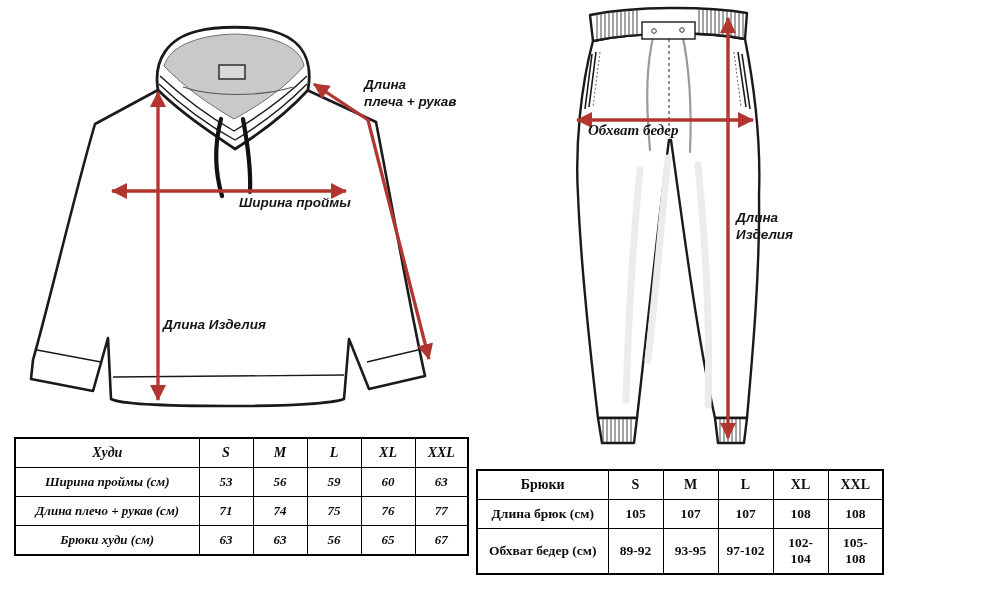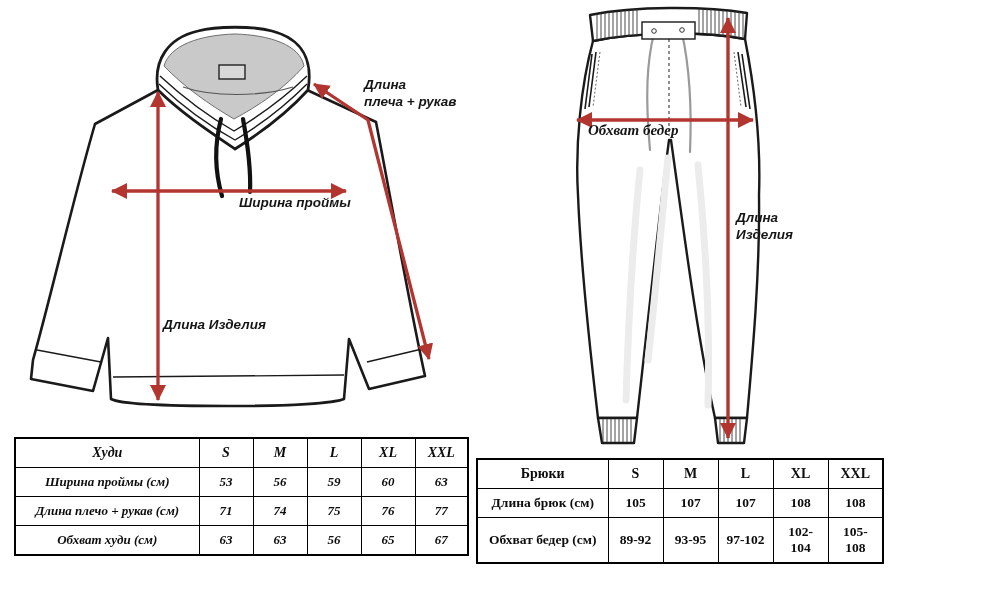--- a/index.html
+++ b/index.html
@@ -145,31 +145,31 @@
       </tr>
       <tr>
         <td>Длина плечо + рукав (см)</td>
         <td>71</td>
         <td>74</td>
         <td>75</td>
         <td>76</td>
         <td>77</td>
       </tr>
       <tr>
-        <td>Обхват худи (см)</td>
+        <td>Брюки худи (см)</td>
         <td>63</td>
         <td>63</td>
         <td>56</td>
         <td>65</td>
         <td>67</td>
       </tr>
     </tbody>
   </table>
 
-  <table class="size t-pants" style="left:476px;top:458px;width:406px;height:74px;">
+  <table class="size t-pants" style="left:476px;top:469px;width:406px;height:74px;">
     <colgroup>
         <col style="width:131px">
         <col style="width:55px">
         <col style="width:55px">
               <col style="width:55px">
         <col style="width:55px">
         <col style="width:55px">
       </colgroup>
     <tbody>
       <tr>

